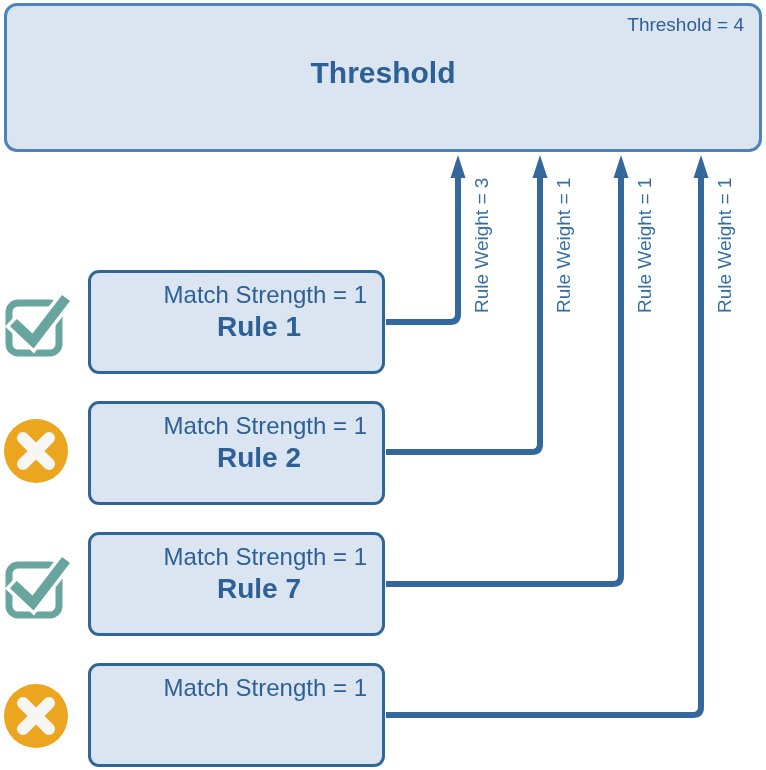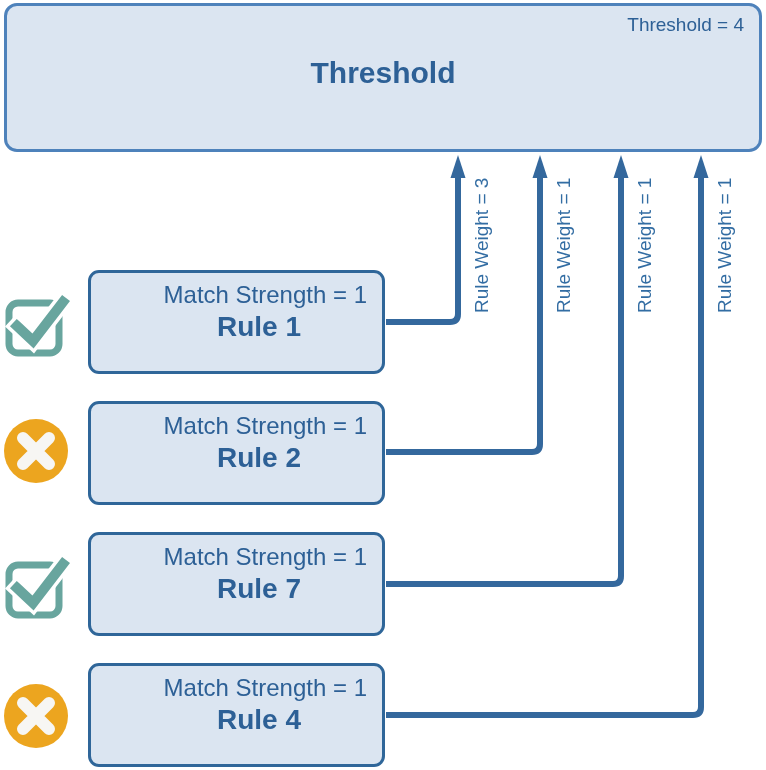--- a/index.html
+++ b/index.html
@@ -102,21 +102,20 @@
     <div class="rule-name">Rule 2</div>
   </div>
 
   <div class="rule-box r3">
     <div class="ms-label">Match Strength = 1</div>
     <div class="rule-name">Rule 7</div>
   </div>
 
   <div class="rule-box r4">
     <div class="ms-label">Match Strength = 1</div>
-    <div class="rule-name">Rule 4</div>
   </div>
 
   <div class="status-icon i1">
     <svg viewBox="0 0 68 68">
       <rect x="7" y="14" width="50" height="50" rx="9" fill="none" stroke="#68a59e" stroke-width="7"></rect>
       <path d="M 15 37 L 31 52 L 61 13" fill="none" stroke="#ffffff" stroke-width="17" stroke-linecap="square"></path>
       <path d="M 15 37 L 31 52 L 61 13" fill="none" stroke="#68a59e" stroke-width="10" stroke-linecap="square"></path>
     </svg>
   </div>
 

